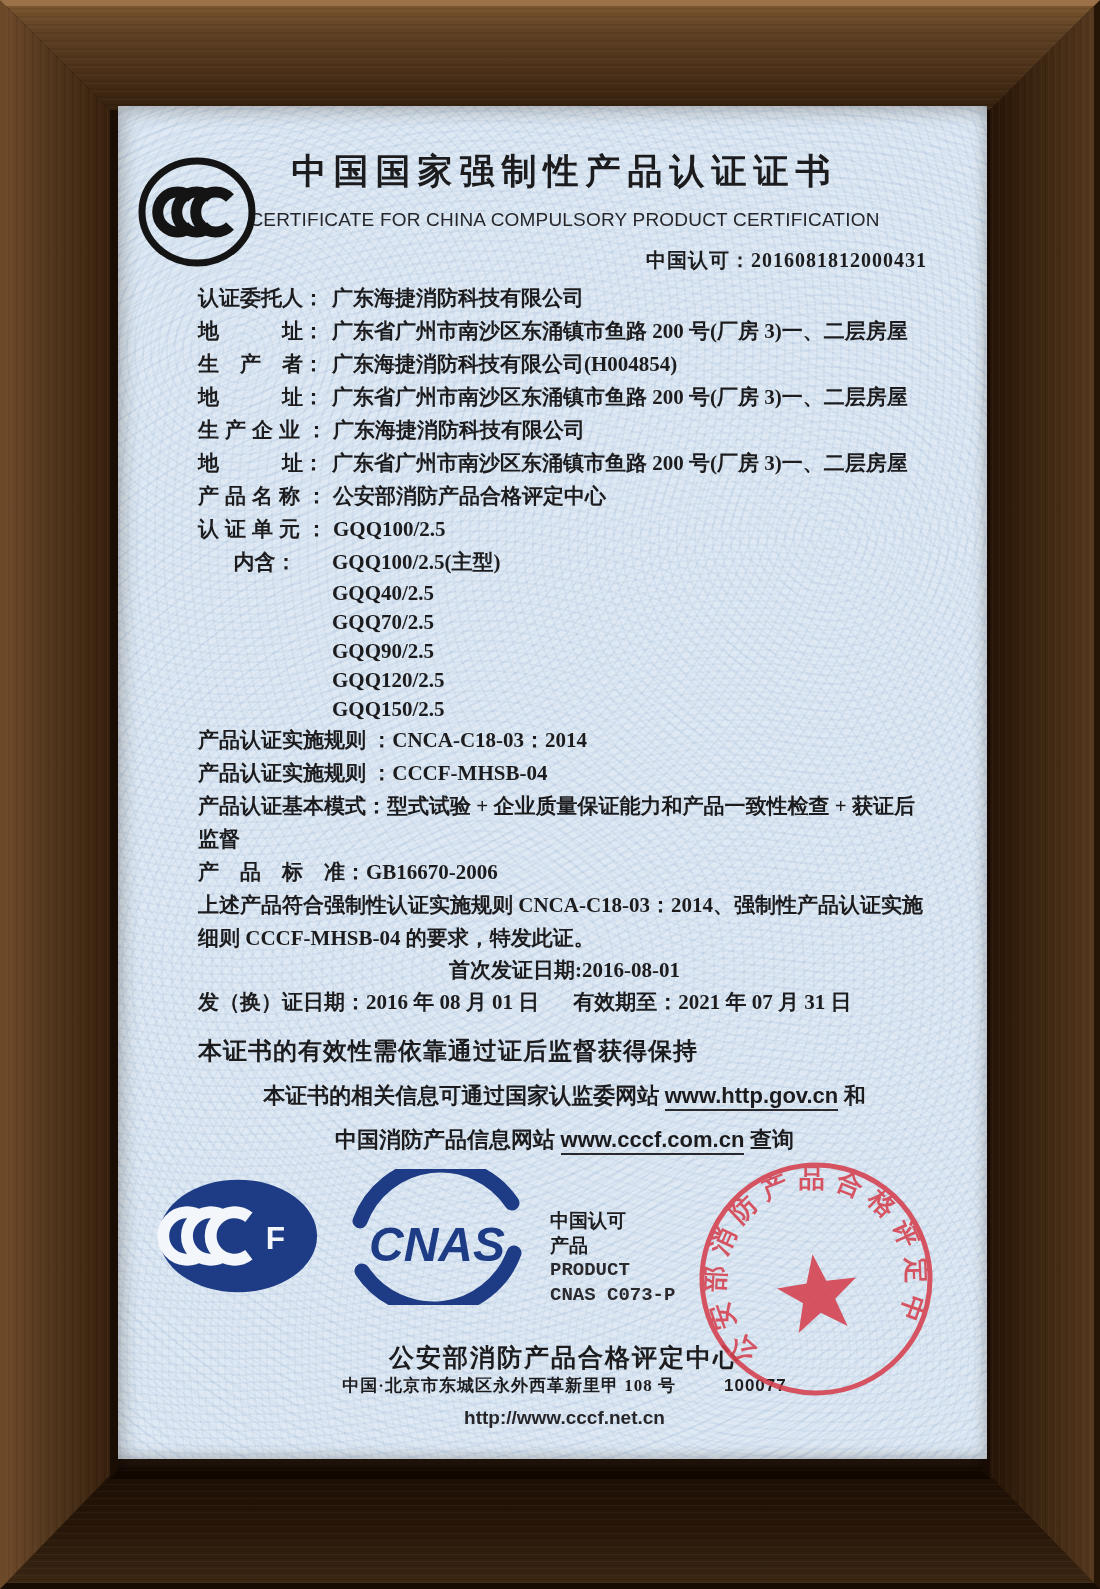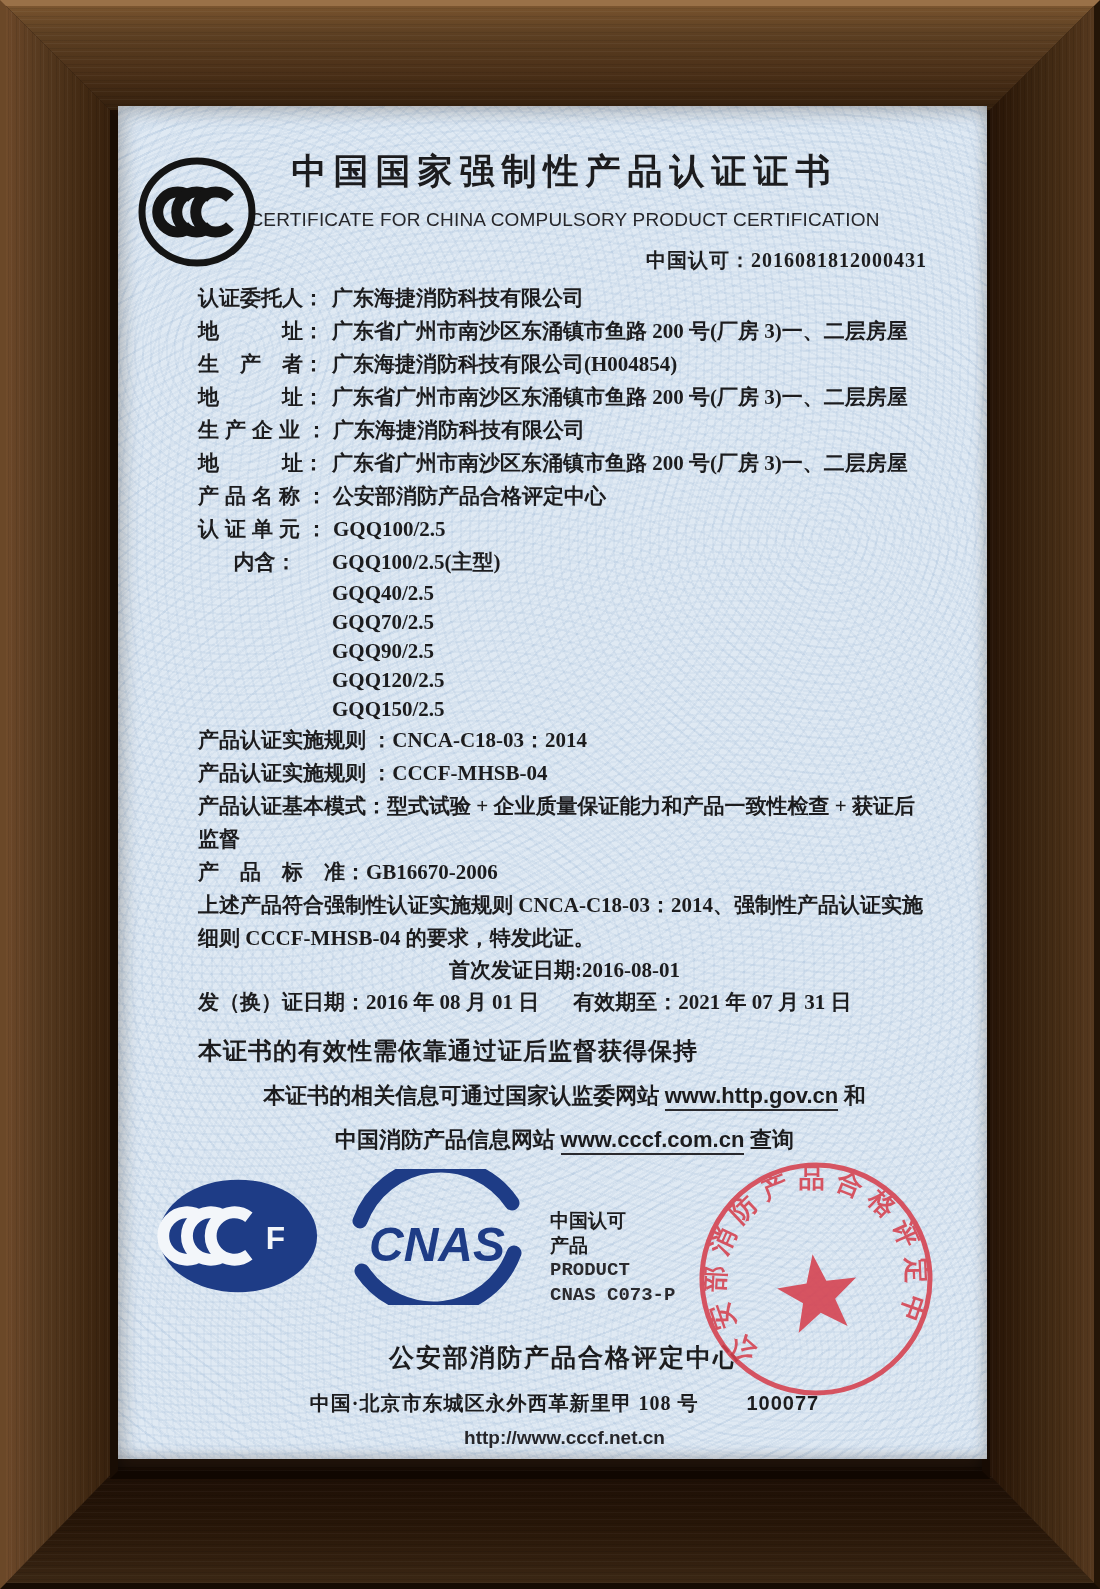--- a/index.html
+++ b/index.html
@@ -68,21 +68,21 @@
     border-bottom:2px solid #2a2a2e;padding-bottom:1px;}
   
   .logos{position:relative;height:150px;margin-top:10px;}
   .cccf-mark{position:absolute;left:-44px;top:10px;width:168px;height:122px;}
   .cnas-mark{position:absolute;left:146px;top:4px;width:186px;height:136px;}
   .accred{position:absolute;left:352px;top:14px;font-size:19px;line-height:25px;font-weight:700;margin-top:29px;}
   .accred .en{font-family:Liberation Mono, monospace;font-weight:700;color:#2a2a2e;}
   .issuer-label{position:absolute;left:528px;top:62px;font-size:23px;font-style:italic;
     font-weight:700;letter-spacing:2px;z-index:3;}
   .orgname{text-align:center;font-size:25px;font-weight:700;letter-spacing:2px;margin-top:26px;}
-  .addr{text-align:center;font-size:20px;font-weight:600;margin-top:16px;letter-spacing:1px;}
+  .addr{text-align:center;font-size:17px;font-weight:600;margin-top:0;letter-spacing:1px;}
   .addr .post{display:inline-block;margin-left:48px;font-family:"Liberation Sans","DejaVu Sans",sans-serif;}
   .site{text-align:center;font-family:"Liberation Sans","DejaVu Sans",sans-serif;
     font-size:19px;font-weight:700;margin-top:10px;color:#26262a;}
   
   .stamp{position:absolute;left:566px;top:1036px;width:264px;height:274px;z-index:2;opacity:.88;}
 </style>
 </head>
 <body>
 
 <div id="stage">

